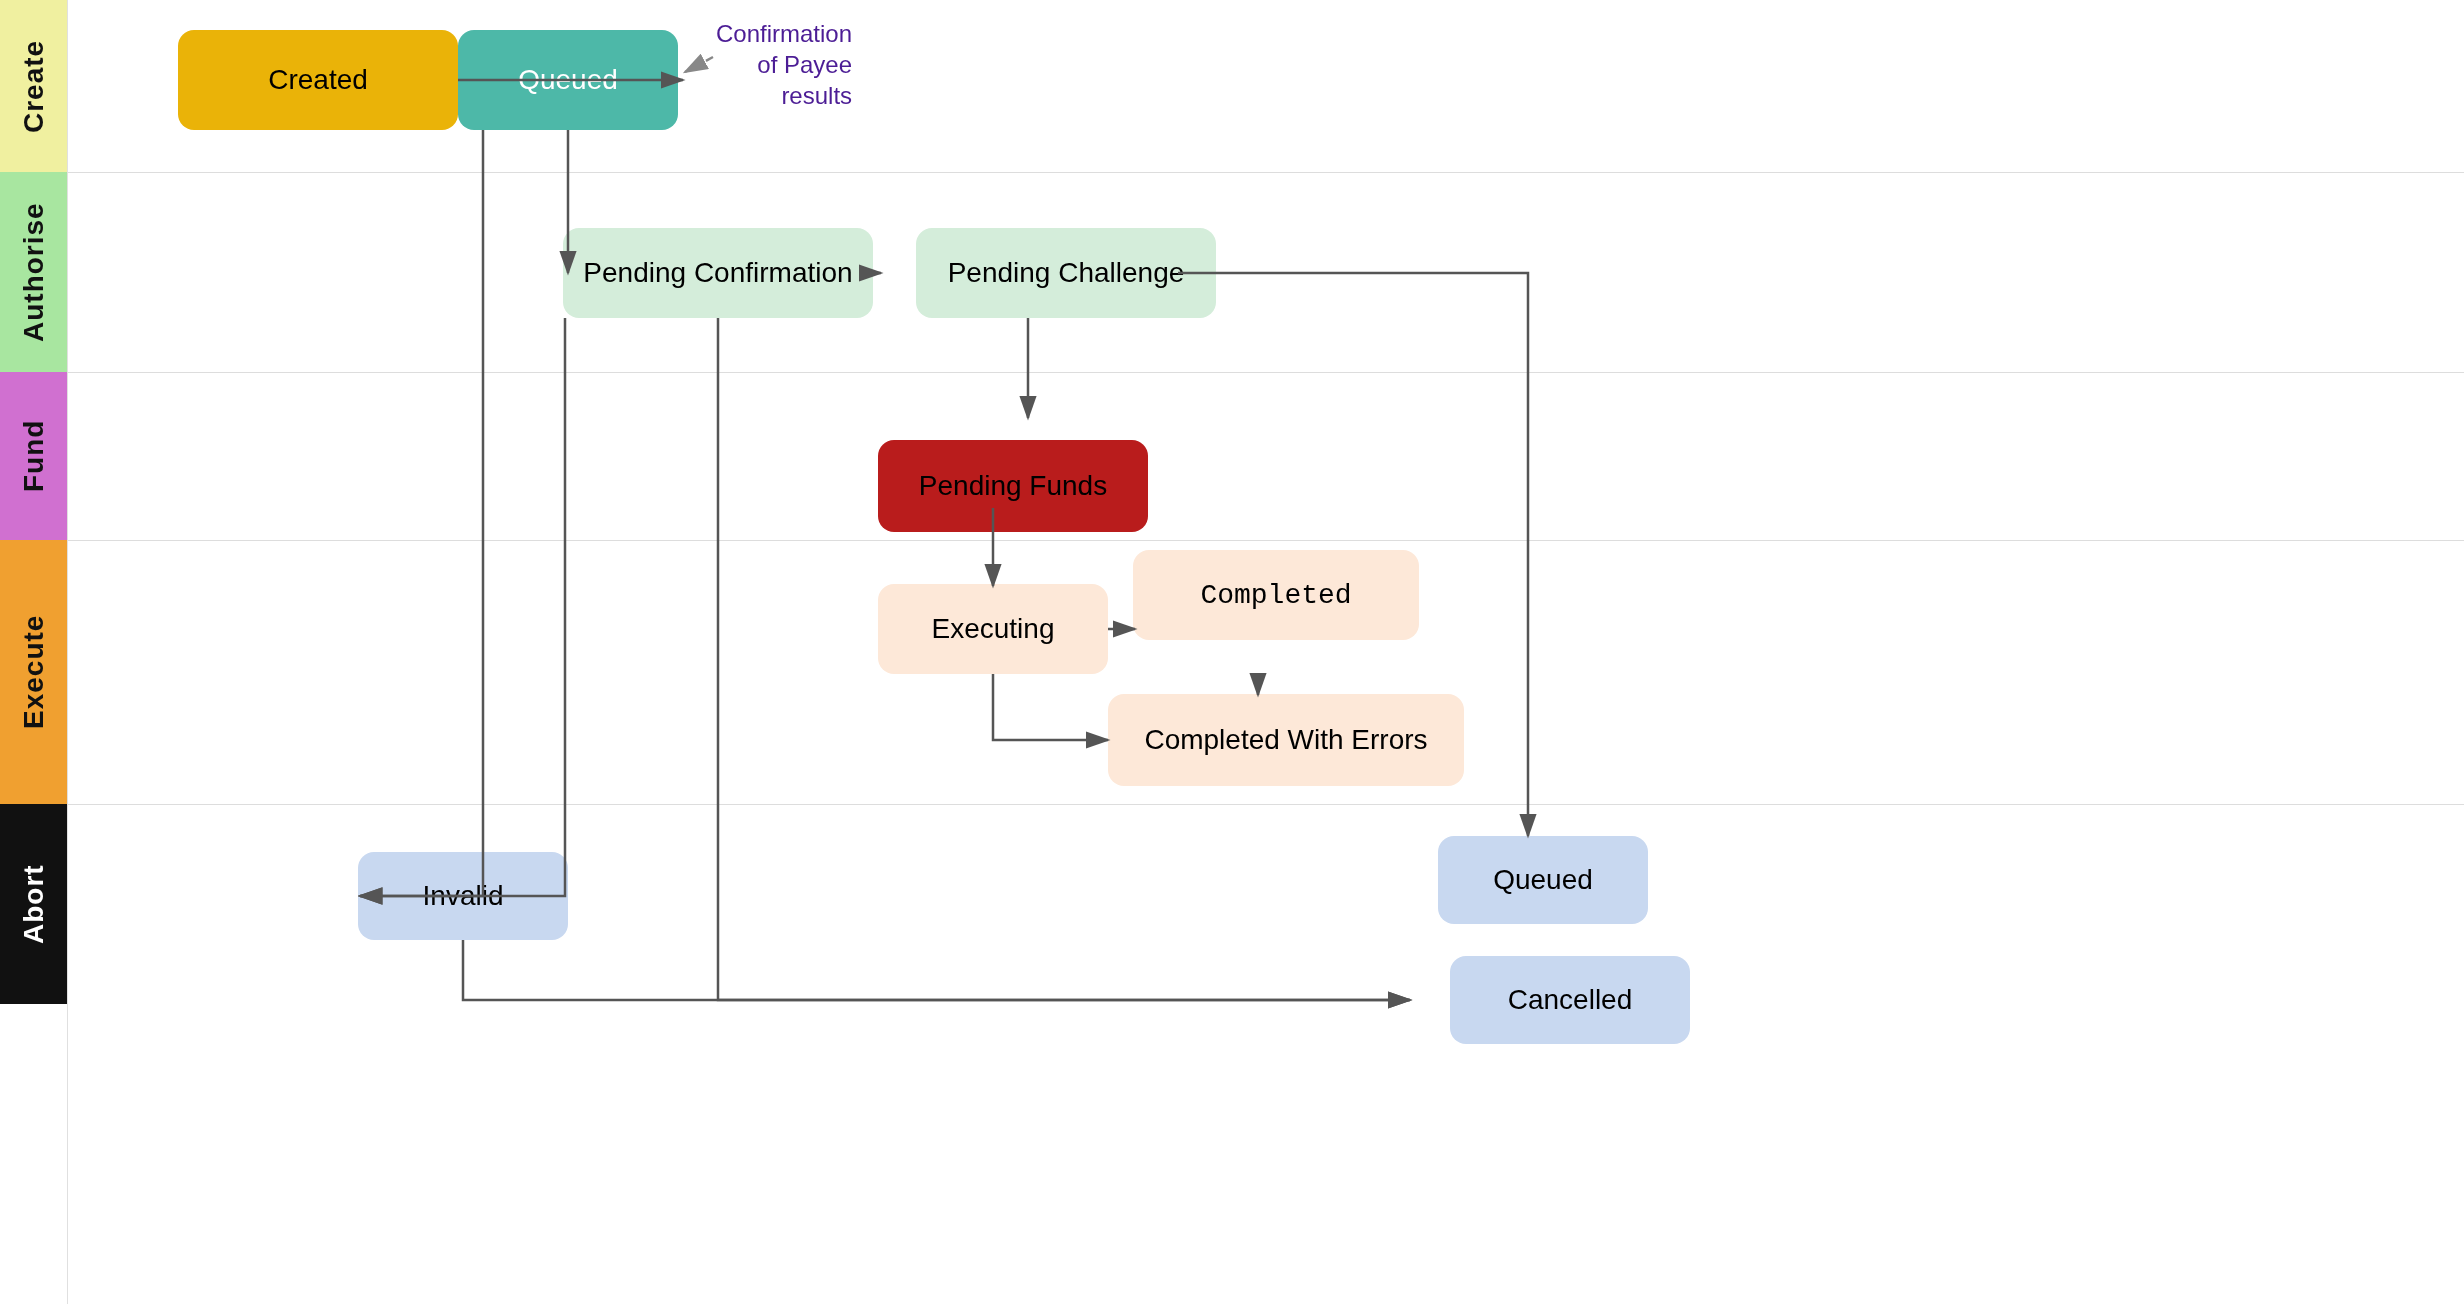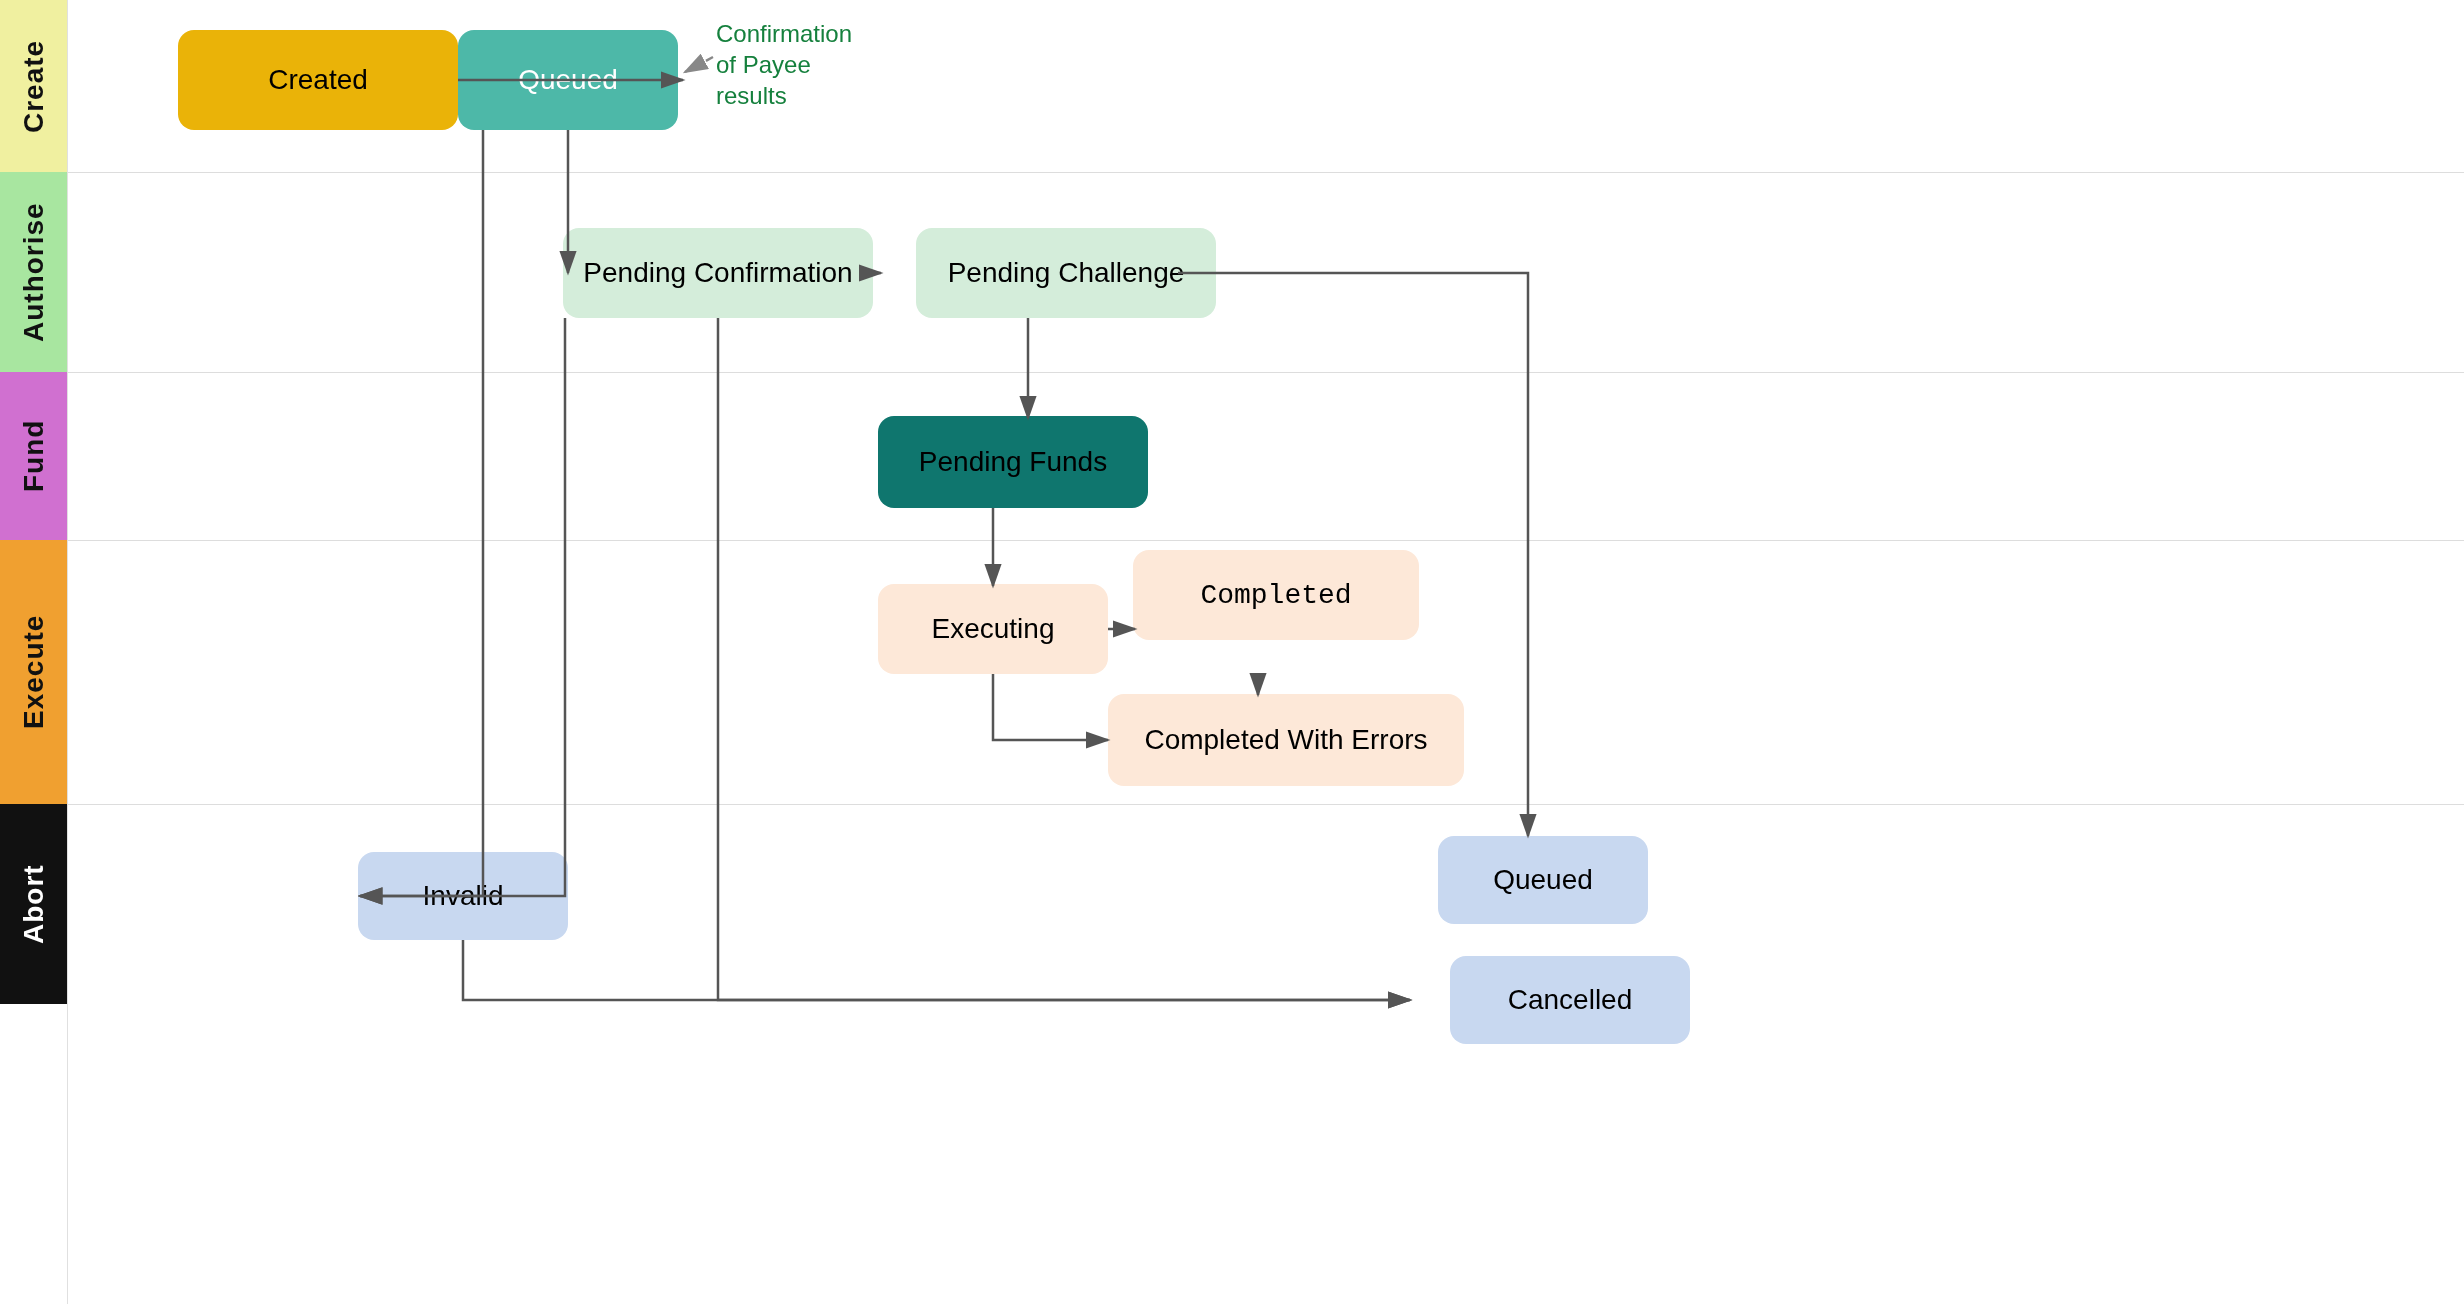--- a/index.html
+++ b/index.html
@@ -67,21 +67,21 @@
       align-items: center;
       justify-content: center;
       font-size: 28px;
       font-weight: 500;
       text-align: center;
     }
 
     .box-yellow { background: #eab308; border: none; }
     .box-teal { background: #4db8a8; color: #fff; }
     .box-green-light { background: #d4edda; border: none; }
-    .box-purple { background: #0f766e; border: none; }
+    .box-purple { background: #b91c1c; border: none; margin-top: 24px; }
     .box-peach { background: #fde8d8; border: none; }
     .box-blue-light { background: #c8d8f0; border: none; }
 
     
     .svg-overlay {
       position: absolute;
       top: 0;
       left: 0;
       width: 100%;
       height: 100%;
@@ -99,22 +99,22 @@
       fill: none;
       stroke: #888;
       stroke-width: 2.5;
       stroke-dasharray: 8,5;
       marker-end: url(#arrowhead-gray);
     }
 
     .label-text {
       position: absolute;
       font-size: 24px;
-      color: #15803d;
-      text-align: left;
+      color: #4c1d95;
+      text-align: right;
       line-height: 1.3;
     }
   </style>
 </head>
 <body>
 
 <div class="lane-container">
 
   <div class="lane-labels">
     <div class="lane-label lane-create">

